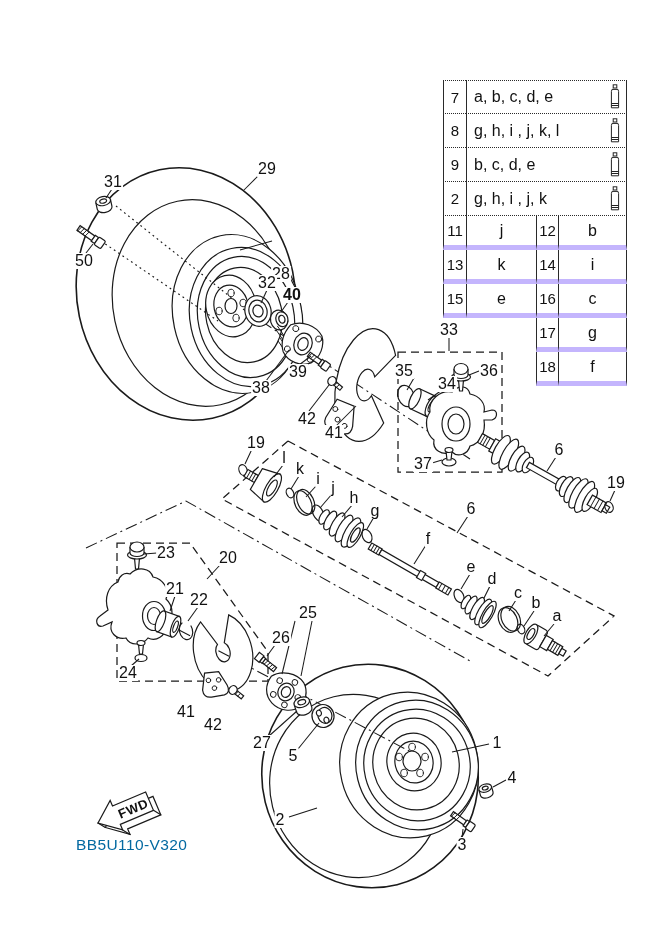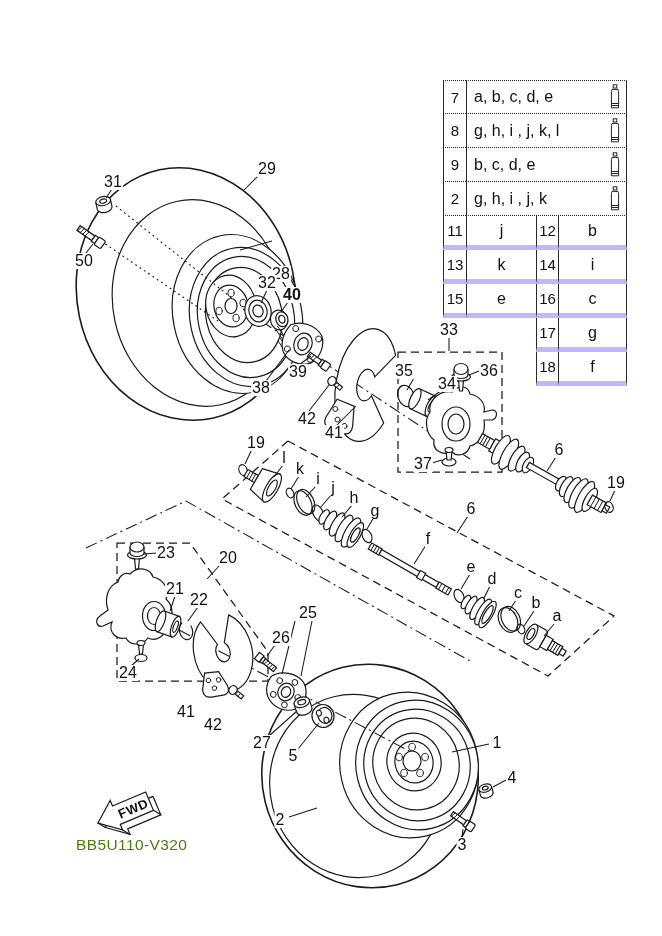--- a/index.html
+++ b/index.html
@@ -33,21 +33,21 @@
   .dashdot { stroke:#1a1a1a; fill:none; stroke-width:1.05; stroke-dasharray:12 4 2 4; }
   .dots    { stroke:#1a1a1a; fill:none; stroke-width:1.15; stroke-dasharray:1.8 3.4; }
   .ldr { stroke:#1a1a1a; stroke-width:1.05; fill:none; }
   .fwd-text { font-size:13px; font-weight:bold; letter-spacing:0.5px; fill:#111; }
 
   
   .callout { position:absolute; transform:translate(-50%,-50%); font-size:16px;
     line-height:1; color:#111; background:#fff; padding:0 1px; white-space:nowrap; }
 
   .part-code { position:absolute; left:76px; top:836px; font-size:15.5px;
-    letter-spacing:0.4px; color:#4d7c0f; }
+    letter-spacing:0.4px; color:#0369a1; }
 </style>
 </head>
 <body>
 
 <div class="stage">
 
 <svg class="diagram" width="662" height="936" viewBox="0 0 662 936">
   <defs>
     <pattern id="perf" width="10" height="10" patternUnits="userSpaceOnUse">
       <ellipse cx="3.5" cy="3.5" rx="2.6" ry="2" fill="none" stroke="#1a1a1a" stroke-width="0.9"></ellipse>

